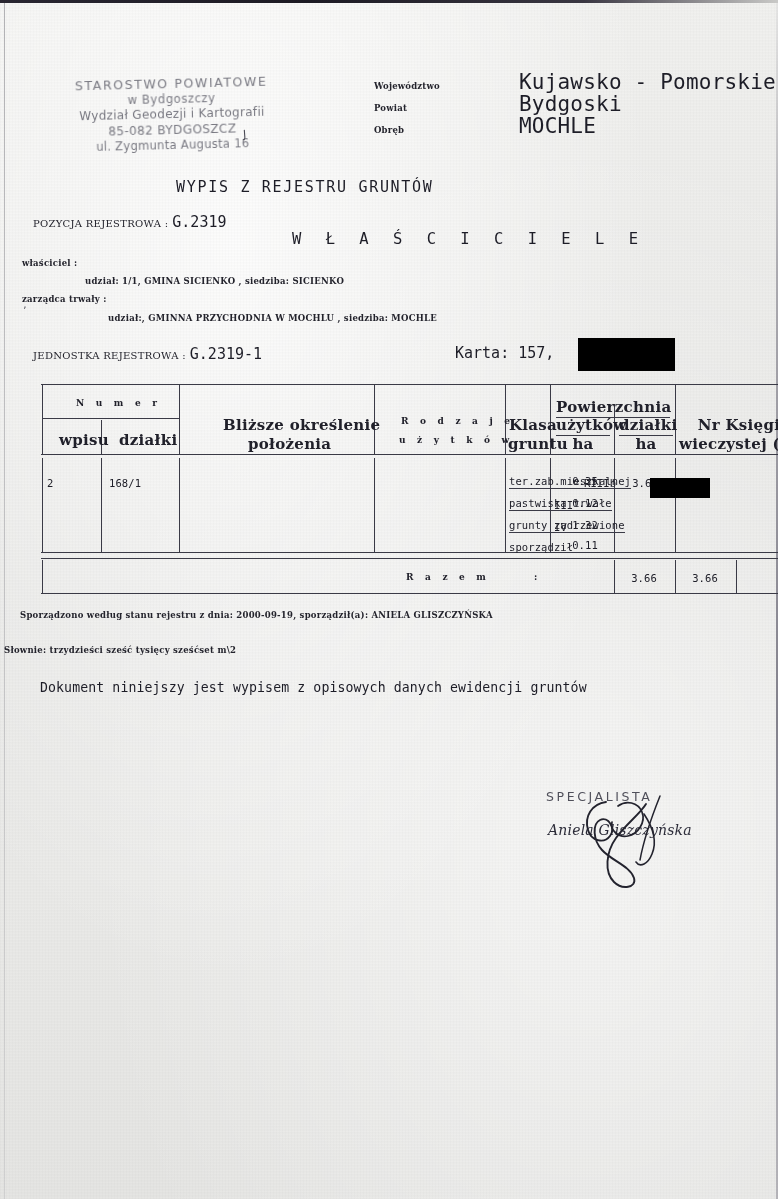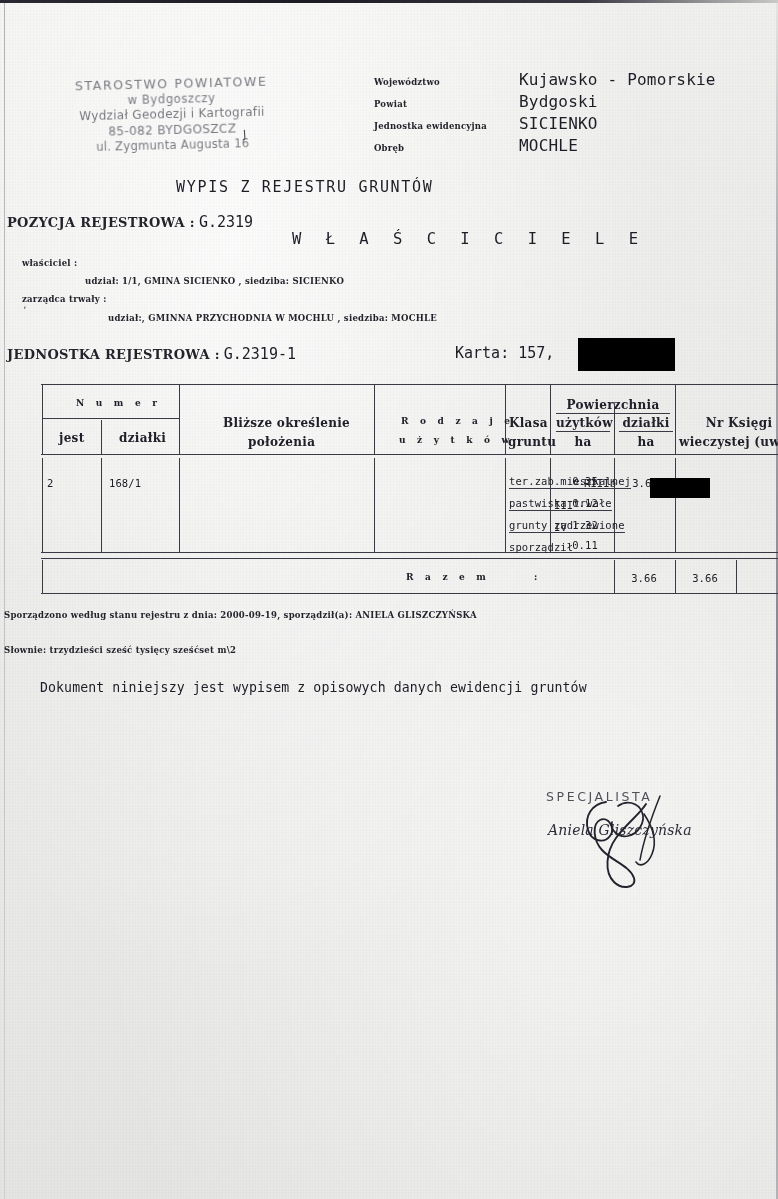--- a/index.html
+++ b/index.html
@@ -80,42 +80,43 @@
   .meta-label {
     width: 145px;
     font-family: "DejaVu Serif", "Liberation Serif", serif;
     font-weight: bold;
     font-size: 8.5px;
     letter-spacing: 0.2px;
     color: #23232c;
   }
   .meta-value {
     font-family: "DejaVu Sans Mono", monospace;
-    font-size: 16px;
+    font-size: 21px;
     letter-spacing: 0.2px;
     color: #1d1d27;
   }
 
   
   #doc-title {
     position: absolute; left: 176px; top: 178px;
     font-size: 15px; letter-spacing: 1.7px; color: #1d1d27;
   }
   #owners-title {
     position: absolute; left: 292px; top: 230px;
     font-size: 15.5px; letter-spacing: 7.5px; color: #1d1d27;
   }
 
   
   .smallcap-label {
     font-family: "DejaVu Serif", "Liberation Serif", serif;
-    font-weight: bold;
-    font-size: 13px;
+    font-weight: normal;
+    font-size: 10px;
     letter-spacing: 0.3px;
     color: #23232c;
+    margin-left: 26px;
   }
   .mono-val {
     font-family: "DejaVu Sans Mono", monospace;
     font-size: 15px;
     color: #1d1d27;
   }
 
   #pos-row { position: absolute; left: 7px; top: 213px; display: flex; align-items: baseline; }
   #pos-row .mono-val { margin-left: 4px; }
   #unit-row { position: absolute; left: 7px; top: 345px; display: flex; align-items: baseline; }
@@ -161,21 +162,21 @@
     position: absolute; width: 1px; background: #3a3a46;
   }
   .cell {
     position: absolute; white-space: pre;
     font-family: "DejaVu Sans Mono", monospace;
     color: #20202a;
   }
   .hdr {
     font-family: "DejaVu Serif", "Liberation Serif", serif;
     font-weight: bold;
-    font-size: 12px;
+    font-size: 15px;
     letter-spacing: 0.3px;
   }
   .hdr-wide {
     font-family: "DejaVu Serif", "Liberation Serif", serif;
     font-weight: bold;
     font-size: 9px;
     letter-spacing: 4.2px;
   }
   .uline { border-bottom: 1px solid #3a3a46; padding-bottom: 1px; }
   .datacell {
@@ -186,21 +187,21 @@
 
   
   .foot {
     position: absolute;
     font-family: "DejaVu Serif", "Liberation Serif", serif;
     font-weight: bold;
     font-size: 8.5px;
     letter-spacing: 0.25px;
     color: #23232c;
   }
-  #foot-prepared { left: 4px; top: 610px; }
+  #foot-prepared { left: 4px; top: 610px; padding-left: 16px; }
   #foot-words    { left: 4px; top: 645px; }
 
   #disclaimer {
     position: absolute; left: 40px; top: 678px;
     font-family: "DejaVu Sans Mono", monospace;
     font-size: 13.2px;
     line-height: 1.55;
     color: #1d1d27;
     letter-spacing: 0.1px;
   }
@@ -252,24 +253,20 @@
   <div id="meta-block">
     <div class="meta-row">
       <div class="meta-label">Województwo</div>
       <div class="meta-value">Kujawsko - Pomorskie</div>
     </div>
     <div class="meta-row">
       <div class="meta-label">Powiat</div>
       <div class="meta-value">Bydgoski</div>
     </div>
     <div class="meta-row">
-      <div class="meta-label">Jednostka ewidencyjna</div>
-      <div class="meta-value">SICIENKO</div>
-    </div>
-    <div class="meta-row">
       <div class="meta-label">Obręb</div>
       <div class="meta-value">MOCHLE</div>
     </div>
   </div>
 
   <div id="doc-title" class="ink">WYPIS Z REJESTRU GRUNTÓW</div>
 
   <div id="pos-row">
     <span class="smallcap-label">POZYCJA REJESTROWA :</span>
     <span class="mono-val">G.2319</span>
@@ -318,21 +315,21 @@
     <div class="vbar" style="left:519px; top:76px; height:94px;"></div>
     <div class="vbar" style="left:583px; top:76px; height:94px;"></div>
     <div class="vbar" style="left:644px; top:76px; height:94px;"></div>
 
     <div class="vbar" style="left:11px;  top:178px; height:33px;"></div>
     <div class="vbar" style="left:583px; top:178px; height:33px;"></div>
     <div class="vbar" style="left:644px; top:178px; height:33px;"></div>
     <div class="vbar" style="left:705px; top:178px; height:33px;"></div>
 
     <div class="cell hdr-wide" style="left:45px;  top:16px;">N u m e r</div>
-    <div class="cell hdr" style="left:28px;  top:49px;">jest</div>
+    <div class="cell hdr" style="left:28px;  top:49px;">wpisu</div>
     <div class="cell hdr" style="left:88px;  top:49px;">działki</div>
     <div class="cell hdr" style="left:192px; top:34px;">Bliższe określenie</div>
     <div class="cell hdr" style="left:217px; top:53px;">położenia</div>
     <div class="cell hdr-wide" style="left:370px; top:34px;">R o d z a j e</div>
     <div class="cell hdr-wide" style="left:368px; top:53px;">u ż y t k ó w</div>
     <div class="cell hdr" style="left:478px; top:34px;">Klasa</div>
     <div class="cell hdr" style="left:477px; top:53px;">gruntu</div>
     <div class="cell hdr uline" style="left:525px; top:16px; width:114px; text-align:center;">Powierzchnia</div>
     <div class="cell hdr uline" style="left:525px; top:34px; width:54px; text-align:center;">użytków</div>
     <div class="cell hdr uline" style="left:588px; top:34px; width:54px; text-align:center;">działki</div>

